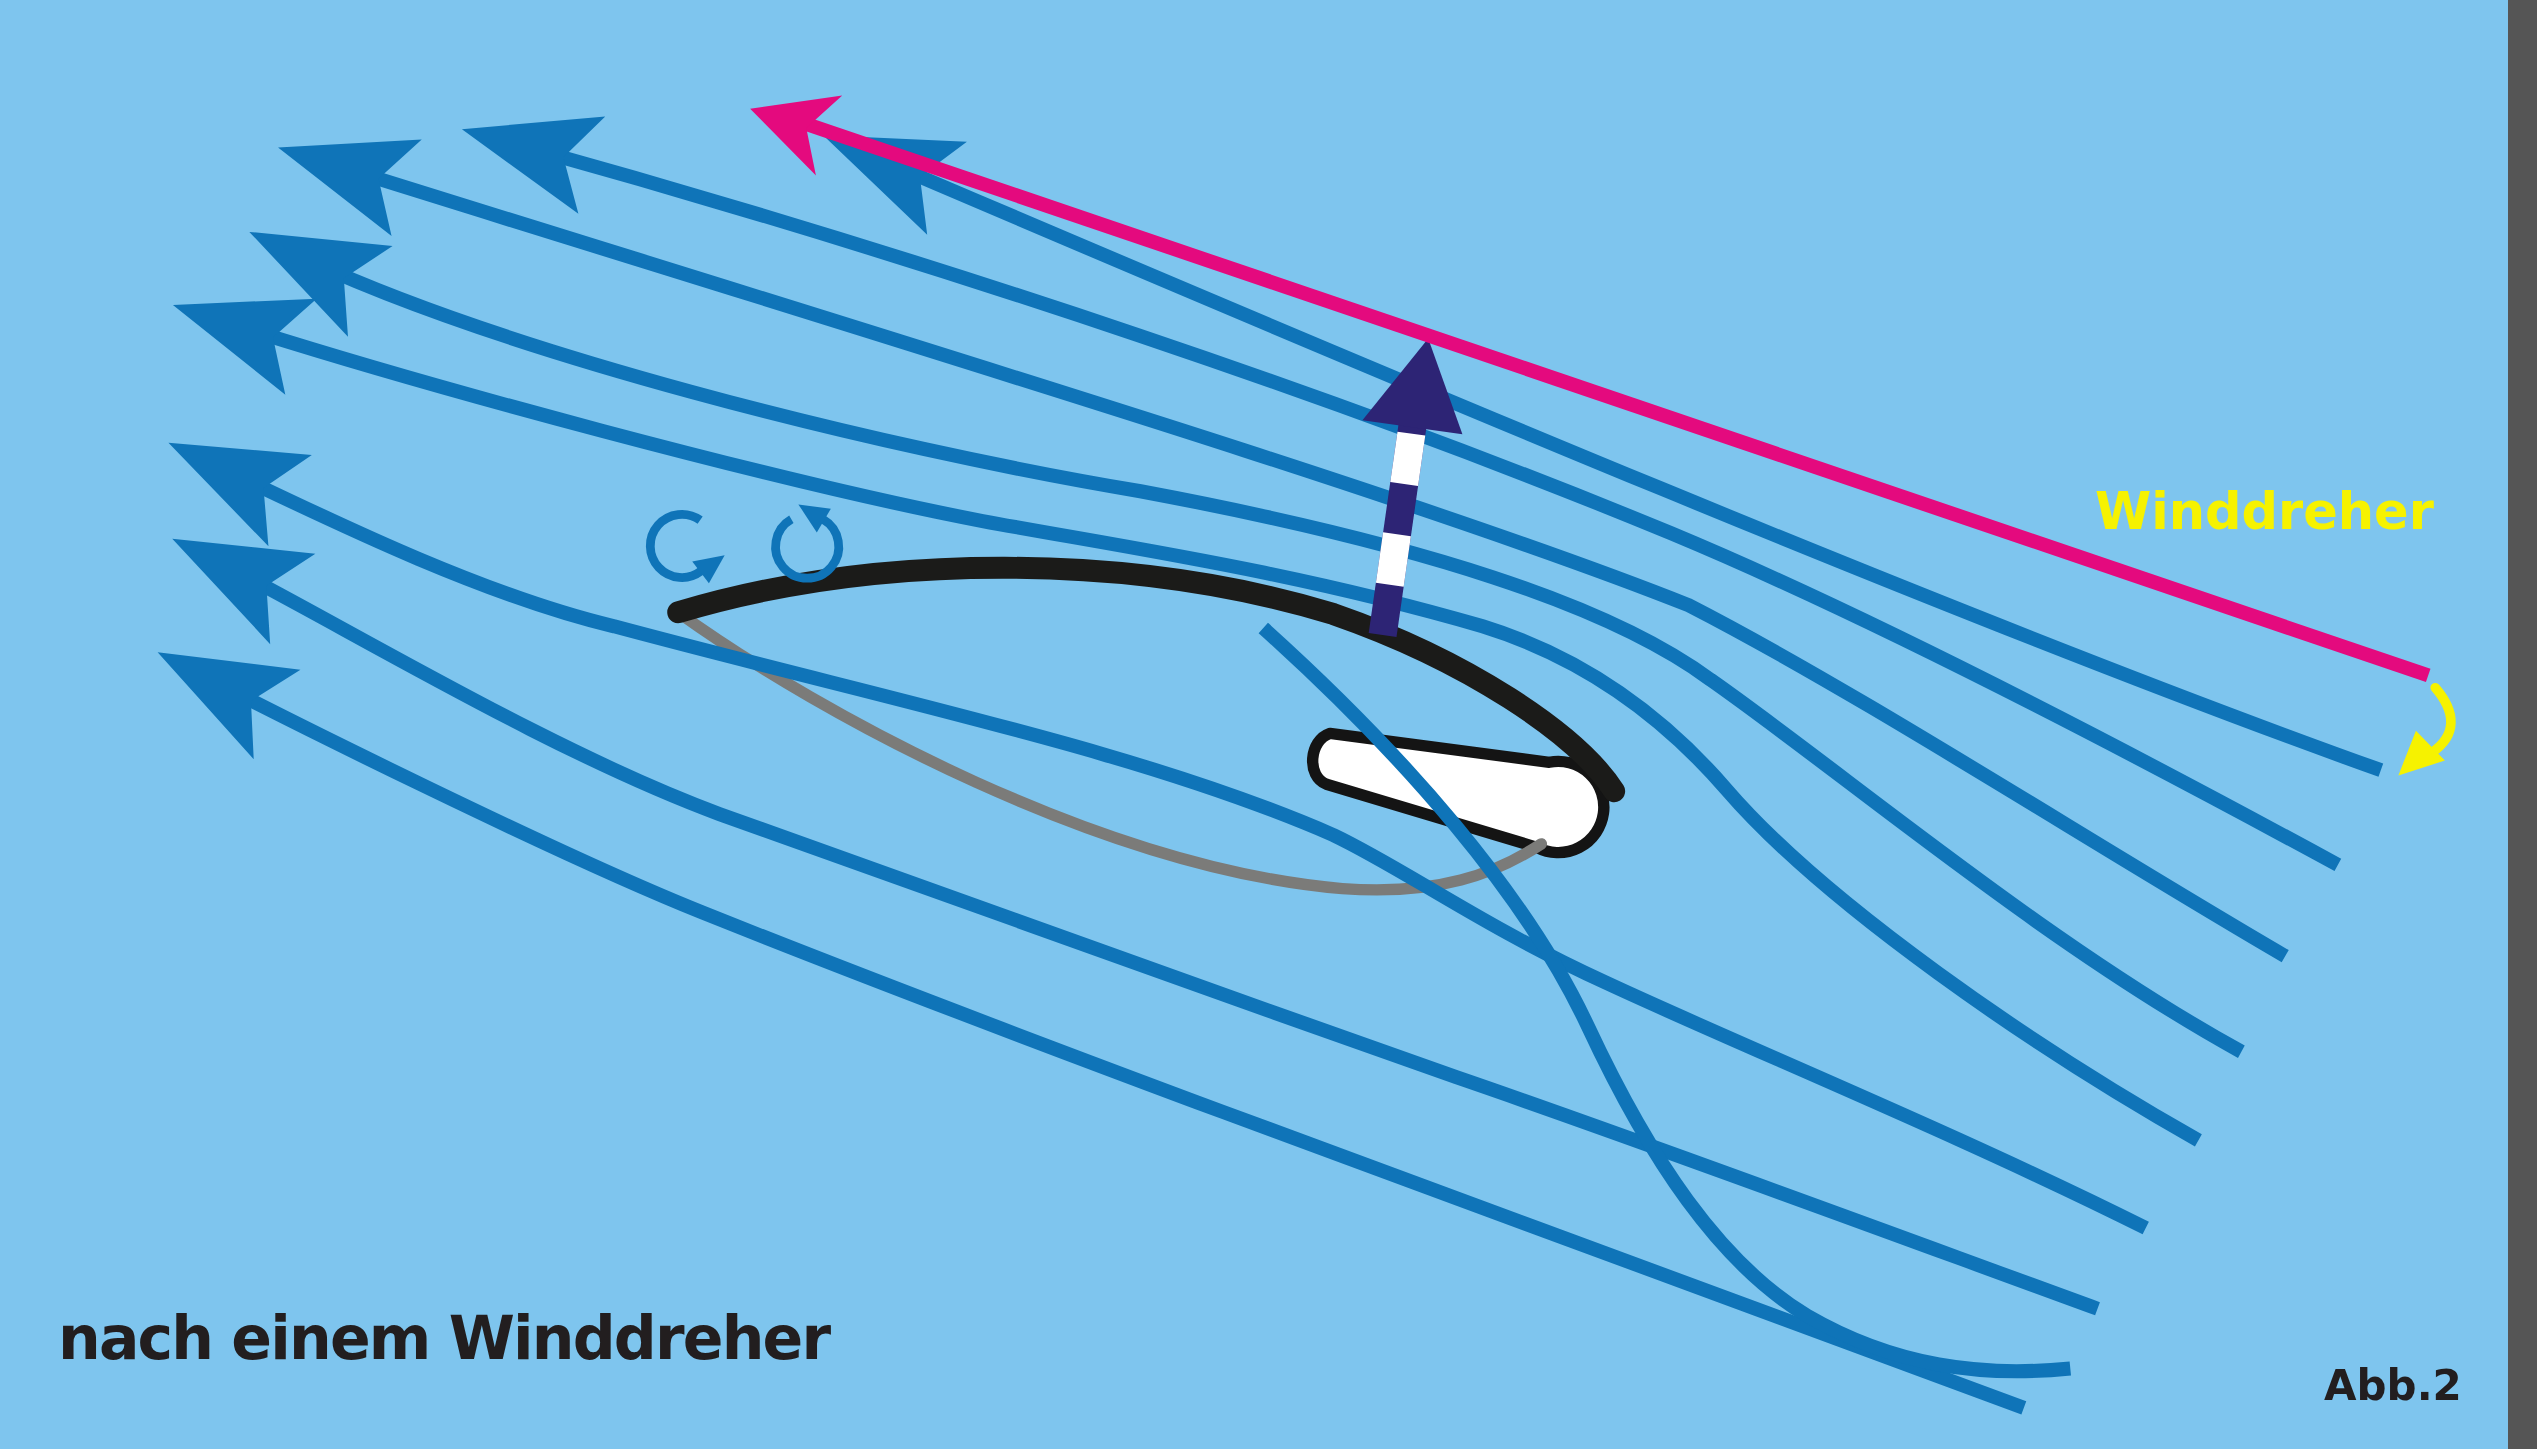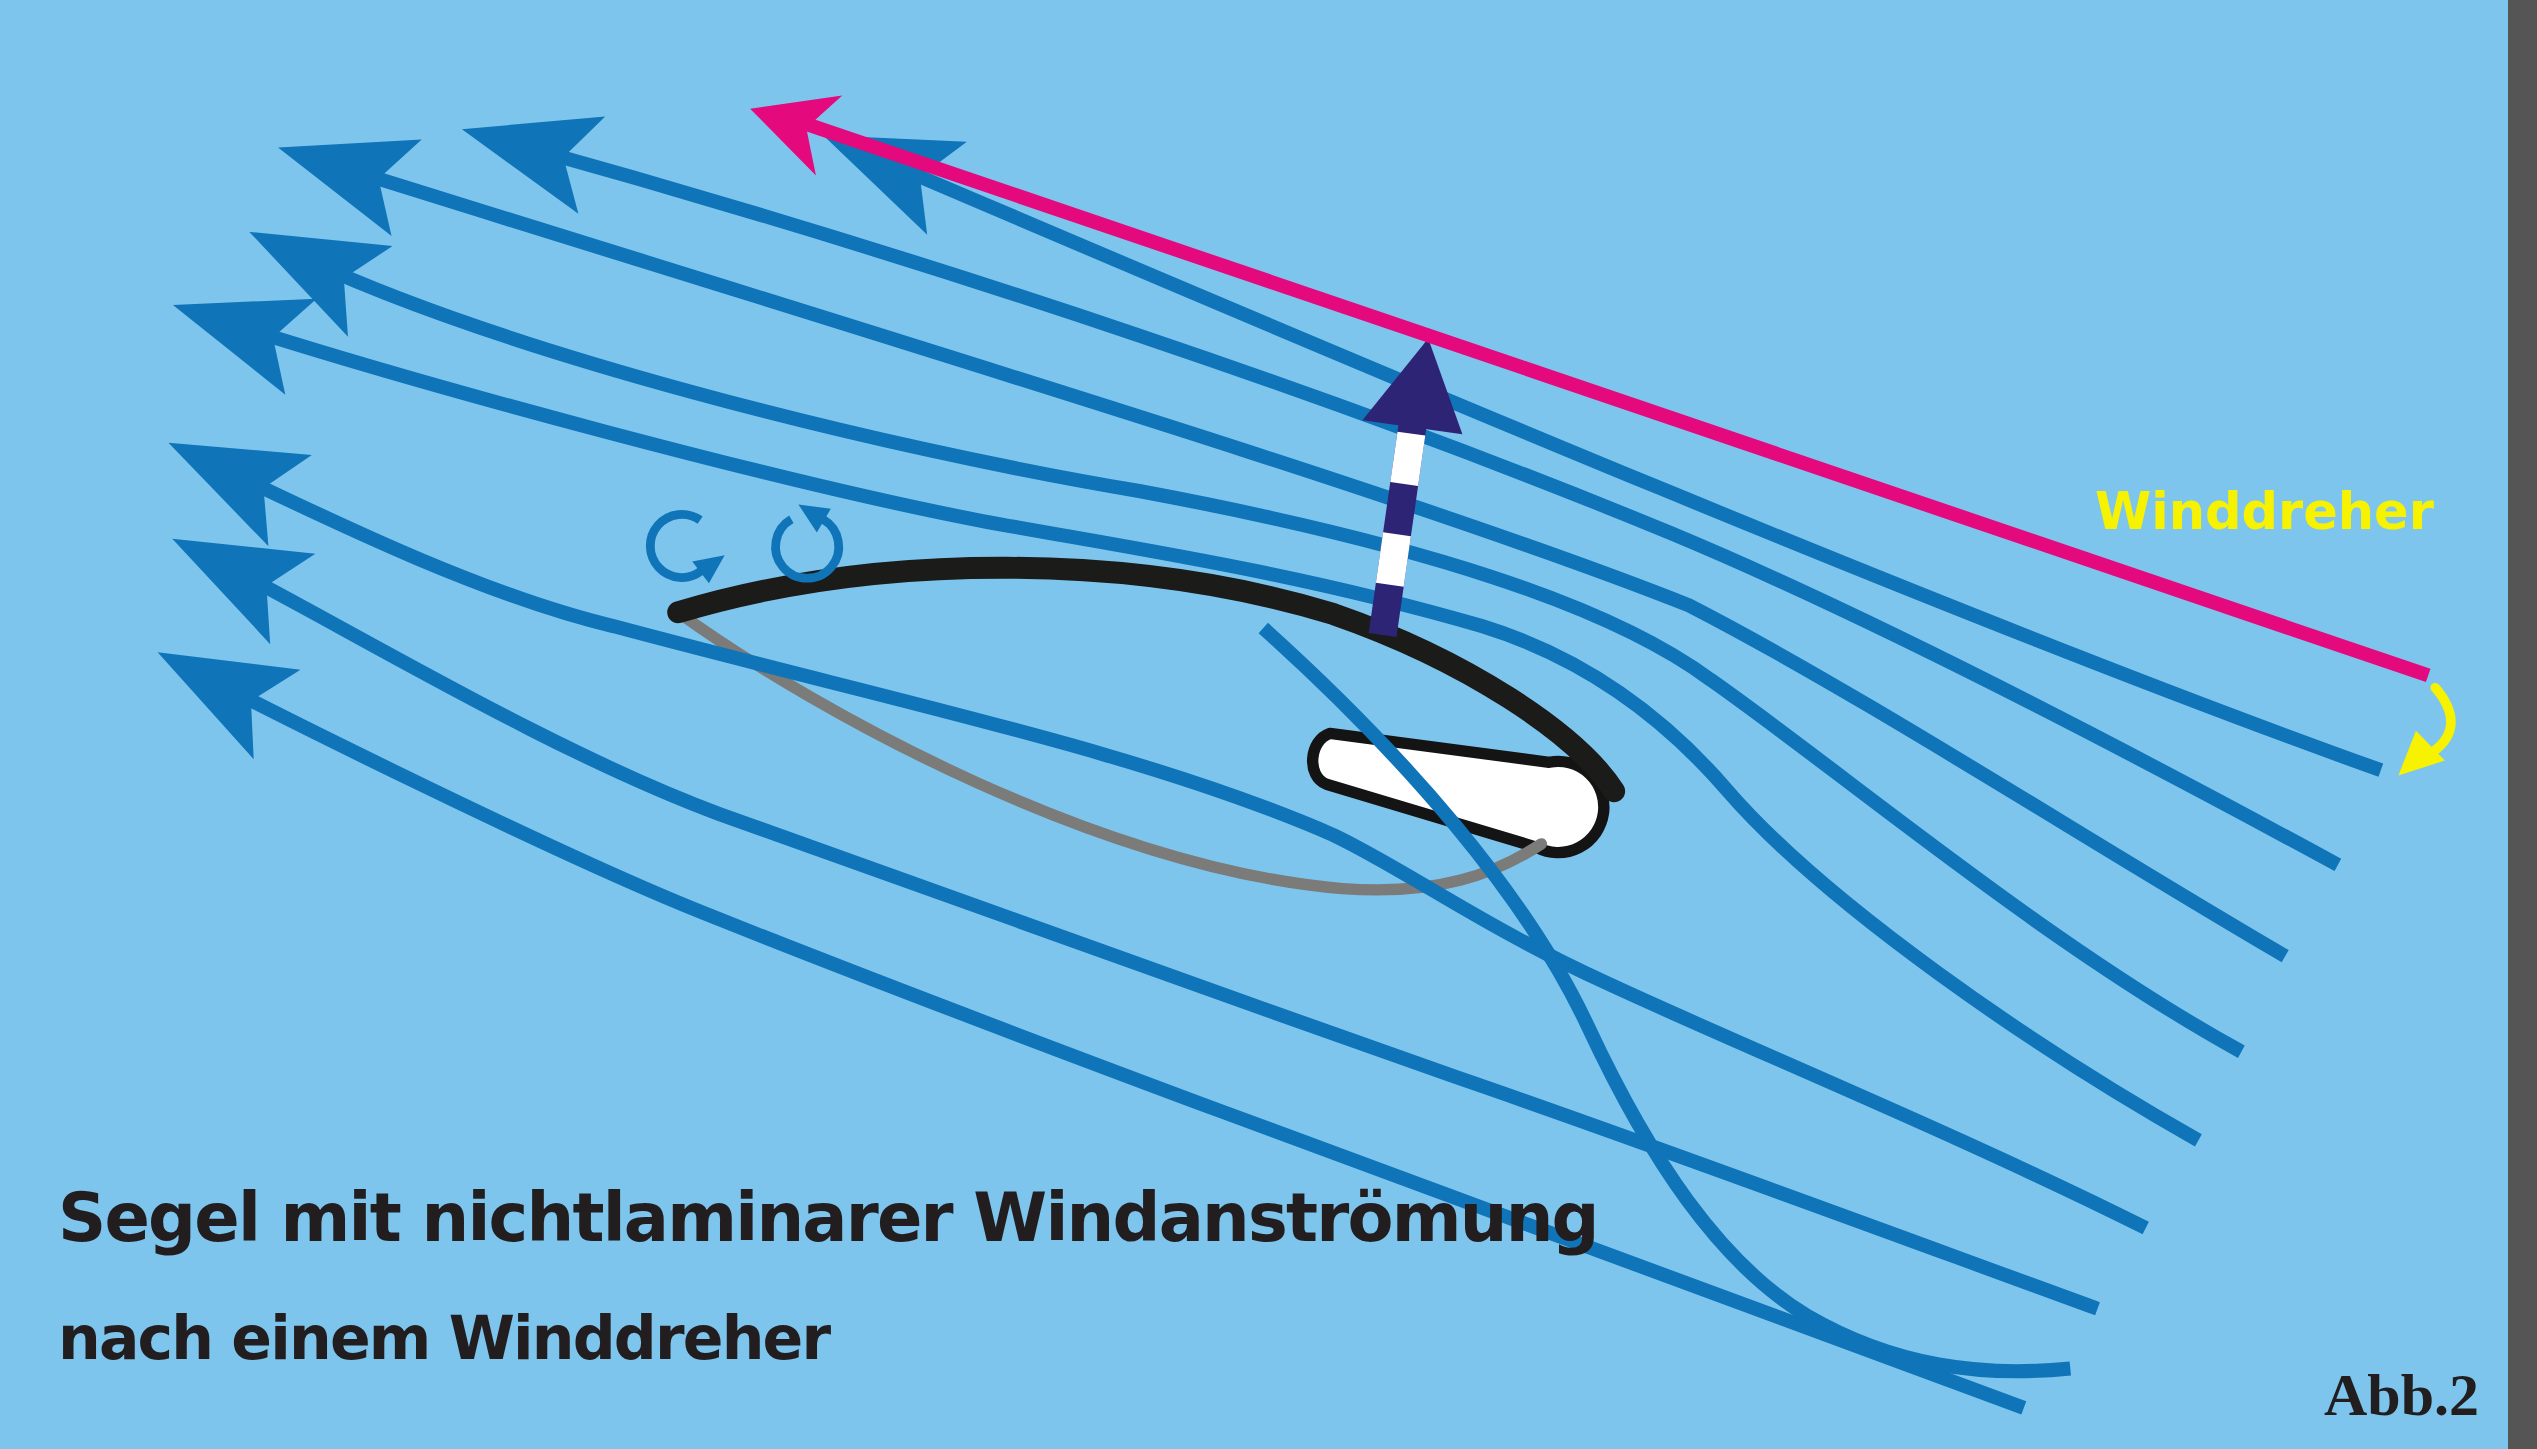--- a/index.html
+++ b/index.html
@@ -52,23 +52,22 @@
     font-size:67px;letter-spacing:-1.8px;
     color:var(--caption-black);
   }
   .caption-line2{
     left:58px;top:1303px;
     font-size:60px;letter-spacing:-1.8px;
     color:var(--caption-black);
   }
   .figure-number{
     left:2324px;top:1361px;
-    font-size:60px;letter-spacing:0px;
+    font-size:42px;letter-spacing:0px;
     color:var(--caption-black);
-    font-family:Liberation Serif, serif;
   }
 </style>
 </head>
 <body>
 
 <div class="stage">
 
   <svg class="diagram" width="2538" height="1450" viewBox="0 0 2893 1653" xmlns="http://www.w3.org/2000/svg">
 
     <defs>
@@ -120,17 +119,16 @@
       <polygon class="magenta-head" points="855,124 960,109 919,146 930,200"></polygon>
     </g>
 
     <g>
       <path class="yellow-arc" d="M 2776,784 C 2800,812 2801,838 2772,858"></path>
       <polygon class="yellow-head" points="2734,884 2754,833 2787,867"></polygon>
     </g>
   </svg>
 
   <div class="label label-windshift">Winddreher</div>
-  <div class="label caption-line1">Segel mit nichtlaminarer Windanströmung</div>
   <div class="label caption-line2">nach einem Winddreher</div>
   <div class="label figure-number">Abb.2</div>
 </div>
 
 
 </body></html>

